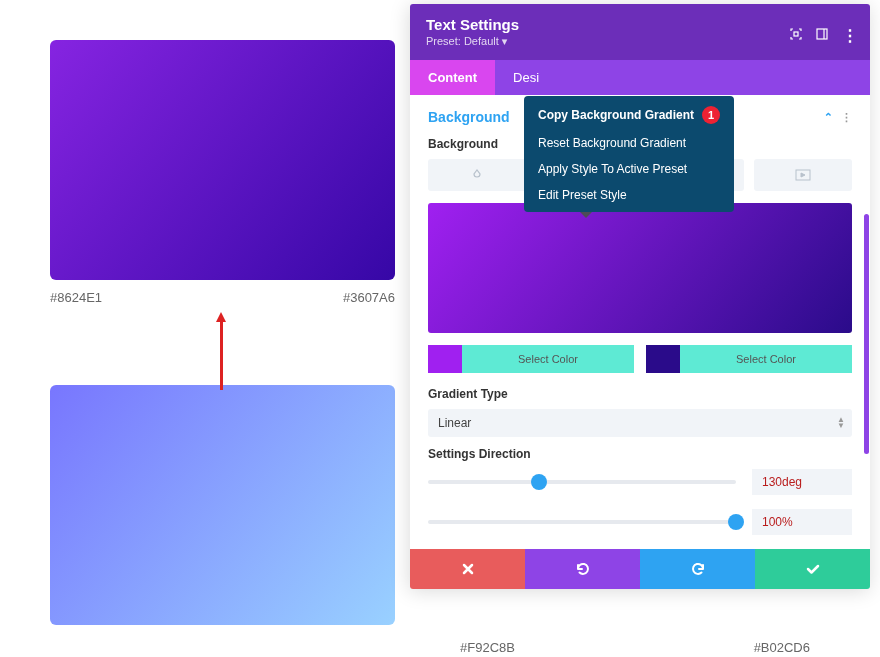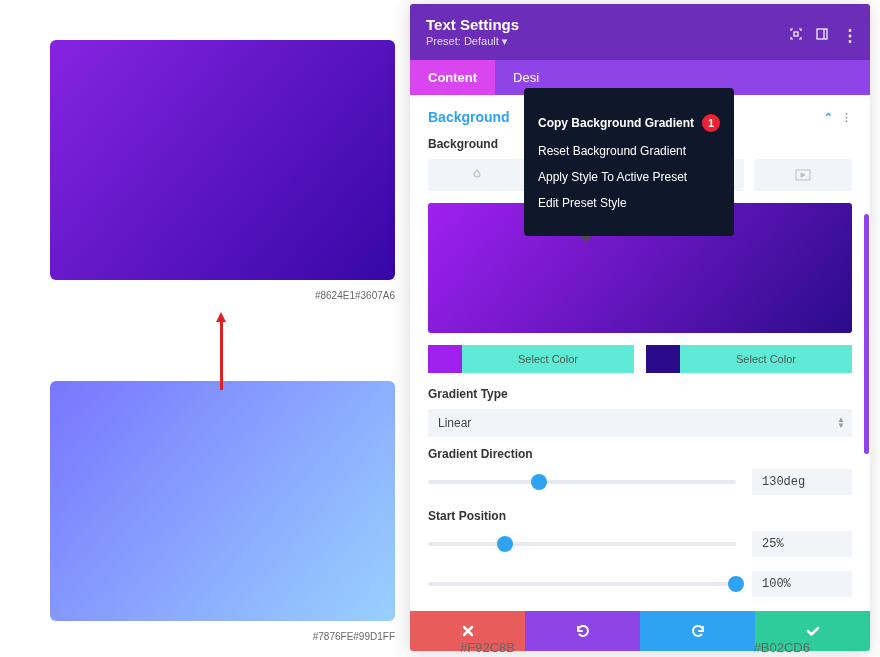--- a/index.html
+++ b/index.html
@@ -1,31 +1,31 @@
 <!DOCTYPE html>
 <html><head>
 <meta charset="utf-8">
 <style>
   * { box-sizing: border-box; margin: 0; padding: 0; }
   body { font-family: -apple-system, "Segoe UI", Helvetica, Arial, sans-serif; background: #fff; width: 880px; height: 657px; position: relative; overflow: hidden; }
   .left { position: absolute; left: 50px; top: 40px; width: 345px; }
   .swatch { width: 345px; height: 240px; border-radius: 6px; }
-  .swatch-labels { display: flex; justify-content: flex-end; font-size: 10px; color: #666; margin: 10px 0 0 0; }
+  .swatch-labels { display: flex; justify-content: space-between; font-size: 13px; color: #666; margin: 10px 0 0 0; }
   .arrow { position: absolute; left: 170px; top: 280px; width: 3px; height: 70px; background: #d22; }
   .arrow::before { content: ""; position: absolute; top: -8px; left: -4px; border-left: 5px solid transparent; border-right: 5px solid transparent; border-bottom: 10px solid #d22; }
   .panel { position: absolute; left: 410px; top: 4px; width: 460px; background: #fff; box-shadow: -1px 2px 20px rgba(0,0,0,0.15); border-radius: 3px; }
   .p-header { background: #6c2eb9; color: #fff; padding: 12px 16px; display: flex; justify-content: space-between; align-items: center; border-radius: 3px 3px 0 0; }
   .p-title { font-size: 15px; font-weight: 600; }
   .p-sub { font-size: 11px; opacity: .8; margin-top: 2px; }
   .p-icons { display: flex; gap: 14px; }
   .p-icons span { width: 12px; height: 12px; display: inline-block; }
   .p-tabs { background: #8e44e6; color: #fff; display: flex; font-size: 13px; position: relative; }
   .p-tab { padding: 10px 18px; cursor: pointer; }
   .p-tab.active { background: #d946ef; font-weight: 600; }
-  .ctx-menu { position: absolute; left: 524px; top: 88px; background: #0f172a; color: #fff; padding: 20px 0; border-radius: 4px 4px 4px 4px; font-size: 12px; z-index: 10; min-width: 200px; }
+  .ctx-menu { position: absolute; left: 524px; top: 96px; background: #0c4a6e; color: #fff; padding: 4px 0; border-radius: 4px 4px 4px 4px; font-size: 12px; z-index: 10; min-width: 200px; }
   .ctx-menu::after { content:""; position:absolute; bottom:-6px; left: 56px; border-left:6px solid transparent; border-right:6px solid transparent; border-top:6px solid #4c4c57;}
   .ctx-item { padding: 6px 14px; cursor: pointer; display:flex; align-items:center; justify-content:space-between;}
   .ctx-item:first-child { font-weight:600; }
   .badge { background: #e23; border-radius: 50%; width: 18px; height: 18px; display: inline-flex; align-items: center; justify-content: center; font-size: 11px; color: #fff; font-weight:700; margin-left:8px;}
   .p-body { padding: 14px 18px 0 18px; }
   .sec-head { display:flex; justify-content:space-between; align-items:center; color:#2ea3f2; font-size:14px; font-weight:600; margin-bottom:12px;}
   .sec-head .caret { color:#2ea3f2; font-size:11px; display:flex; gap:8px;}
   .sec-head .caret .dots{color:#999;}
   .lbl { font-size: 12px; color: #333; font-weight: 600; margin: 8px 0; }
   .bg-tabs { display: flex; gap:10px; margin-bottom: 12px; }
@@ -36,41 +36,37 @@
   .color-row { display:flex; gap:12px; margin-bottom:14px;}
   .color-pick { flex:1; display:flex; align-items:center; }
   .sw-sm { width:34px; height:28px; cursor:pointer; }
   .sel-btn { flex:1; height:28px; background:#5eead4; font-size:11px; color:#555; display:flex; align-items:center; justify-content:center; cursor:pointer;}
   .field-row { margin-bottom: 10px; }
   .select { display:flex; justify-content:space-between; align-items:center; background:#f1f4f8; padding:7px 10px; font-size:12px; color:#444; border-radius:3px; cursor:pointer;text-align:right;}
   .select .ar { color:#999; font-size:8px; letter-spacing:-3px; display:flex; flex-direction:column; line-height:6px;}
   .slider-row { display:flex; align-items:center; gap:16px; margin-bottom:14px;}
   .slider { flex:1; height: 4px; background:#e6e9ee; border-radius:2px; position:relative; cursor:pointer;}
   .thumb { position:absolute; top:-6px; width:16px; height:16px; background:#2ea3f2; border-radius:50%; transform:translateX(-50%);}
-  .val-box { width:100px; background:#f1f4f8; padding:6px 10px; font-size:12px; color:#404040; border-radius:0;font-family:Liberation Mono, monospace;}
+  .val-box { width:100px; background:#f1f4f8; padding:6px 10px; font-size:12px; color:#b91c1c; border-radius:0;}
   .p-foot { display:flex; height:40px; margin-top:4px; border-radius: 0 0 3px 3px; overflow:hidden;}
   .fbtn { flex:1; display:flex; align-items:center; justify-content:center; color:#fff; cursor:pointer; font-size:15px;}
   .fbtn svg { width:18px; height:18px; fill:#fff;}
   .scroll-ind { position:absolute; right:1px; top:210px; width:5px; height:240px; background: #8e44e6; border-radius:3px;}
 </style>
 </head>
 <body>
 
 <div class="left">
   <div class="swatch" id="swA" style="background: linear-gradient(130deg, rgb(134, 36, 225), rgb(54, 7, 166));"></div>
   <div class="swatch-labels">
     <span>#8624E1</span>
     <span>#3607A6</span>
   </div>
   <div class="arrow"></div>
   <div class="swatch" id="swB" style="margin-top: 80px; background: linear-gradient(130deg, rgb(120, 118, 254), rgb(153, 209, 255));"></div>
-  <div class="swatch-labels">
-    <span>#7876FE</span>
-    <span>#99D1FF</span>
-  </div>
 </div>
 
 <div class="panel">
   <div class="p-header">
     <div>
       <div class="p-title">Text Settings</div>
       <div class="p-sub">Preset: Default ▾</div>
     </div>
     <div class="p-icons">
       <span><svg viewBox="0 0 12 12" fill="none" stroke="#fff" stroke-width="1.2">
@@ -135,35 +131,26 @@
       <div class="lbl">Gradient Type</div>
       <div class="select">
         <span>Linear</span>
         <span class="ar">
             <span>▲</span>
             <span>▼</span>
           </span>
       </div>
     </div>
     <div class="field-row">
-      <div class="lbl">Gradient Direction</div>
+      <div class="lbl">Settings Direction</div>
       <div class="slider-row">
         <div class="slider">
             <div class="thumb" id="th-dir" style="left: 36%;"></div>
           </div>
         <div class="val-box">130deg</div>
-      </div>
-    </div>
-    <div class="field-row">
-      <div class="lbl">Start Position</div>
-      <div class="slider-row">
-        <div class="slider">
-            <div class="thumb" id="th-start" style="left: 25%;"></div>
-          </div>
-        <div class="val-box">25%</div>
       </div>
     </div>
     <div class="field-row">
       <div class="slider-row">
         <div class="slider">
             <div class="thumb" id="th-end" style="left: 100%;"></div>
           </div>
         <div class="val-box">100%</div>
       </div>
     </div>

